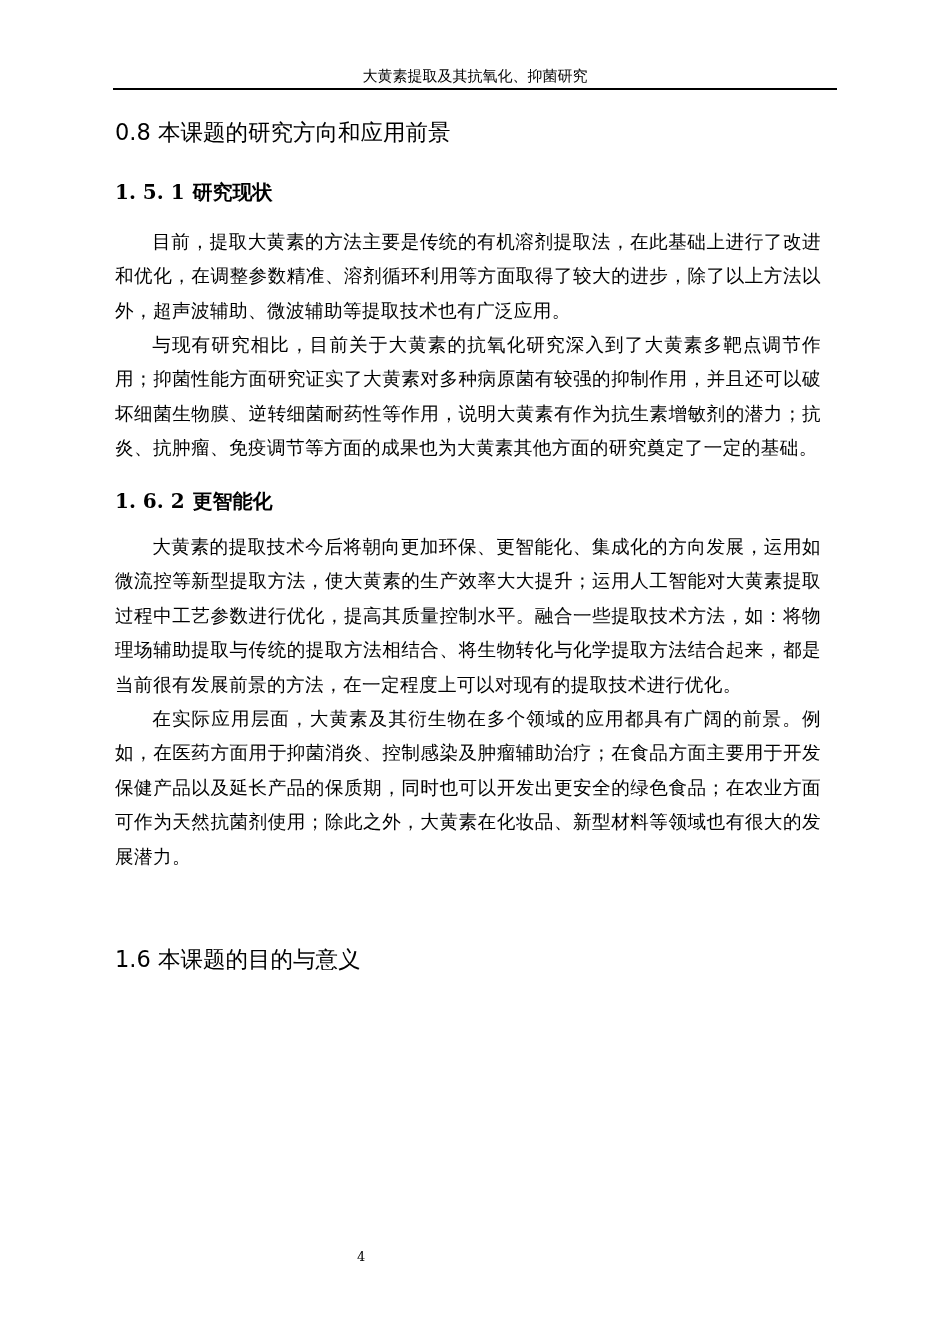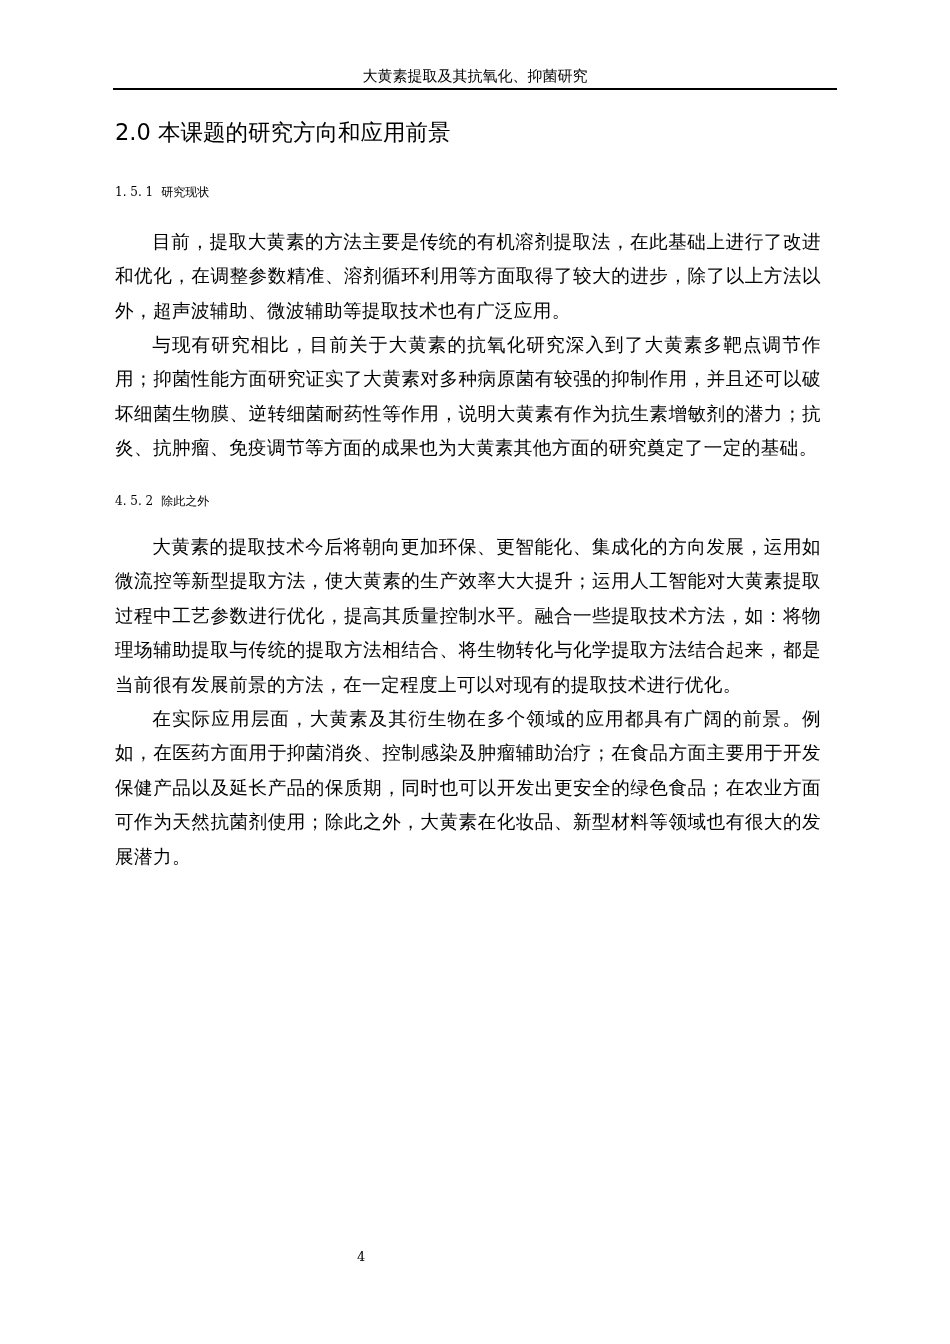--- a/index.html
+++ b/index.html
@@ -48,23 +48,23 @@
     line-height: 30px;
     font-weight: normal;
     white-space: nowrap;
   }
   .h1-sec15 { top: 117px; }
   .h1-sec16 { top: 944px; }
   .h3 {
     position: absolute;
     left: 115px;
     font-family: "DejaVu Sans", "Liberation Sans", sans-serif;
-    font-size: 12px;
+    font-size: 20px;
     line-height: 22px;
-    font-weight: normal;
+    font-weight: bold;
     white-space: nowrap;
   }
   .h3 .num {
     font-family: "DejaVu Serif", "Liberation Serif", serif;
     margin-right: 8px;
   }
   .h3-151 { top: 181px; }
   .h3-152 { top: 490px; }
   .para {
     position: absolute;
@@ -90,33 +90,34 @@
   }
 </style>
 </head>
 <body>
 
 <div class="page">
 
   <div class="running-header">大黄素提取及其抗氧化、抑菌研究</div>
   <div class="header-rule"></div>
 
-  <h1 class="h1 h1-sec15" style="margin:0">2.0 本课题的研究方向和应用前景</h1>
+  <h1 class="h1 h1-sec15" style="margin:0">0.8 本课题的研究方向和应用前景</h1>
 
   <div class="h3 h3-151">
     <span class="num">1. 5. 1</span><span>研究现状</span>
   </div>
 
   <p class="para p1" style="margin:0">目前，提取大黄素的方法主要是传统的有机溶剂提取法，在此基础上进行了改进和优化，在调整参数精准、溶剂循环利用等方面取得了较大的进步，除了以上方法以外，超声波辅助、微波辅助等提取技术也有广泛应用。</p>
   <p class="para p2" style="margin:0">与现有研究相比，目前关于大黄素的抗氧化研究深入到了大黄素多靶点调节作用；抑菌性能方面研究证实了大黄素对多种病原菌有较强的抑制作用，并且还可以破坏细菌生物膜、逆转细菌耐药性等作用，说明大黄素有作为抗生素增敏剂的潜力；抗炎、抗肿瘤、免疫调节等方面的成果也为大黄素其他方面的研究奠定了一定的基础。</p>
 
   <div class="h3 h3-152">
-    <span class="num">4. 5. 2</span><span>除此之外</span>
+    <span class="num">1. 6. 2</span><span>更智能化</span>
   </div>
 
   <p class="para p4" style="margin:0">在实际应用层面，大黄素及其衍生物在多个领域的应用都具有广阔的前景。例如，在医药方面用于抑菌消炎、控制感染及肿瘤辅助治疗；在食品方面主要用于开发保健产品以及延长产品的保质期，同时也可以开发出更安全的绿色食品；在农业方面可作为天然抗菌剂使用；除此之外，大黄素在化妆品、新型材料等领域也有很大的发展潜力。</p>
   <p class="para p3" style="margin:0">大黄素的提取技术今后将朝向更加环保、更智能化、集成化的方向发展，运用如微流控等新型提取方法，使大黄素的生产效率大大提升；运用人工智能对大黄素提取过程中工艺参数进行优化，提高其质量控制水平。融合一些提取技术方法，如：将物理场辅助提取与传统的提取方法相结合、将生物转化与化学提取方法结合起来，都是当前很有发展前景的方法，在一定程度上可以对现有的提取技术进行优化。</p>
 
+  <h1 class="h1 h1-sec16" style="margin:0">1.6 本课题的目的与意义</h1>
 
 
   <div class="page-number">4</div>
 
 </div>
 
 </body></html>

